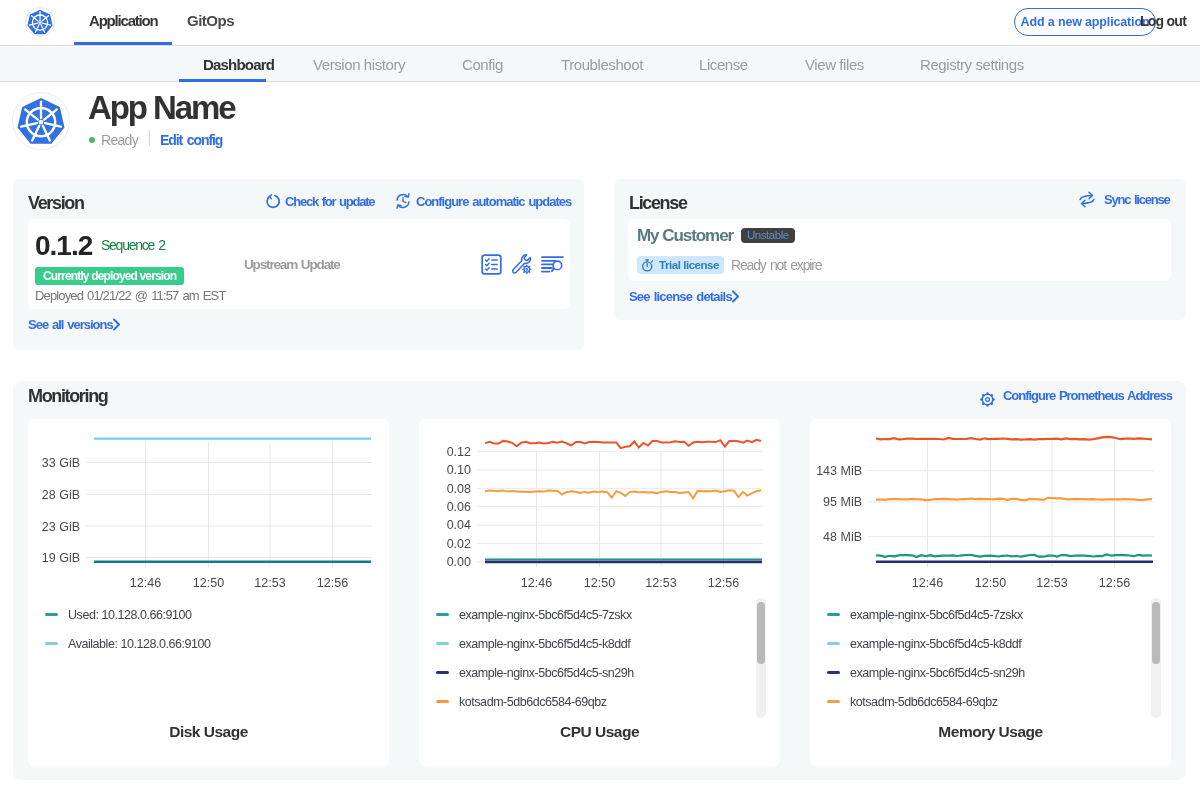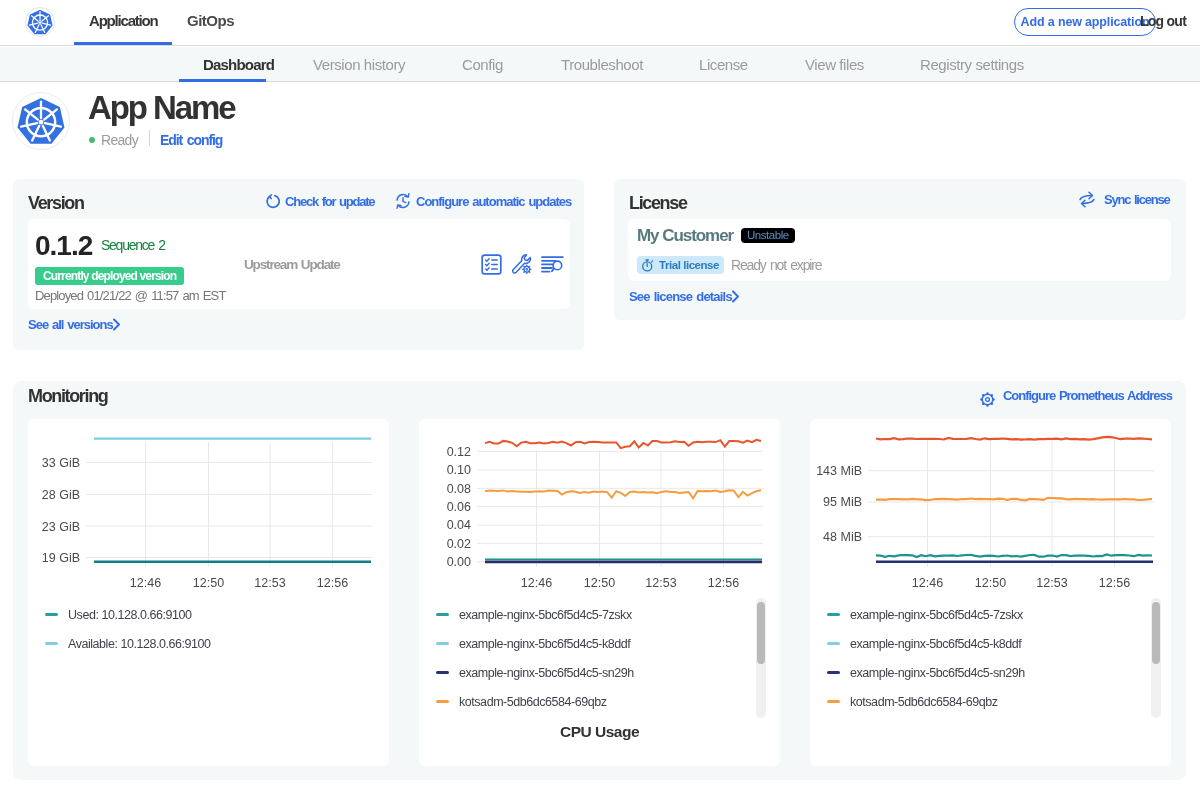--- a/index.html
+++ b/index.html
@@ -182,21 +182,21 @@
     <g fill="none" stroke="#326de6" stroke-width="1.5" stroke-linecap="round" stroke-linejoin="round">
 <path d="M2.0,8.6 C3.0,6.2 5.6,4.6 14.0,4.5"></path>
 <path d="M11.0,1.2 L14.5,4.5 L11.0,7.8"></path>
 <path d="M16.0,8.4 C15.0,10.8 12.4,12.4 4.0,12.5"></path>
 <path d="M7.0,9.2 L3.5,12.5 L7.0,15.8"></path>
 </g>
   </svg>
 <div class="actlink" style="left:1104px; top:192px; letter-spacing:-1.2px;text-align:right;">Sync license</div>
 <div class="whitebox" style="left:628px; top:219px; width:543px; height:62px;"></div>
 <div class="abs" style="left:637px; top:226px; font-size:17px; font-weight:bold; color:#577981; letter-spacing:-1.05px;">My Customer</div>
-<div class="abs" style="left:741px; top:228px; height:15px; background:#000000; border-radius:4px; color:#5791c4; font-size:11.5px; line-height:15px; padding:0 6px; letter-spacing:-0.45px;">Unstable</div>
+<div class="abs" style="left:741px; top:228px; height:15px; background:#404040; border-radius:4px; color:#5791c4; font-size:11.5px; line-height:15px; padding:0 6px; letter-spacing:-0.45px;">Unstable</div>
 <div class="abs" style="left:637px; top:256px; height:18px; background:#cde8fa; border-radius:4px; color:#2e7cbd; font-size:11.5px; font-weight:bold; line-height:18px; padding:0 5px 0 22px; letter-spacing:-0.45px;">Trial license</div>
 <svg class="abs" style="left:641px; top:259px;" width="13" height="13" viewBox="0 0 13 13">
     <g fill="none" stroke="#2e7cbd" stroke-linecap="round">
 <circle cx="6.2" cy="7.4" r="4.5" stroke-width="1.4"></circle>
 <line x1="6.2" y1="7.4" x2="6.2" y2="4.6" stroke-width="1.3"></line>
 <line x1="4.9" y1="0.9" x2="7.5" y2="0.9" stroke-width="1.4"></line>
 <line x1="6.2" y1="1.1" x2="6.2" y2="2.6" stroke-width="1.4"></line>
 <line x1="10.6" y1="2.9" x2="11.5" y2="2.0" stroke-width="1.3"></line>
 </g>
   </svg>
@@ -244,20 +244,21 @@
       <text x="52" y="111.5" text-anchor="end">23 GiB</text>
         <text x="52" y="143" text-anchor="end">19 GiB</text>
       <text x="117.5" y="167.5" text-anchor="middle">12:46</text>
         <text x="180.5" y="167.5" text-anchor="middle">12:50</text>
         <text x="242" y="167.5" text-anchor="middle">12:53</text>
         <text x="304.5" y="167.5" text-anchor="middle">12:56</text>
     </g>
     <line x1="66" y1="19.7" x2="343" y2="19.7" stroke="#7bcbea" stroke-width="2.2"></line>
     <line x1="66" y1="142.8" x2="343" y2="142.8" stroke="#0f7e8b" stroke-width="2.4"></line>
   </svg>
+  <div class="ctitle">Disk Usage</div>
   <div class="legend">
     <div class="lrow" style="top:5px;"><span class="ldash" style="background:#2a9da4;"></span>Used: 10.128.0.66:9100</div>
     <div class="lrow" style="top:34px;"><span class="ldash" style="background:#84cbe8;"></span>Available: 10.128.0.66:9100</div>
   </div>
 </div>
 
 <div class="chartcard" style="left:419px;">
   <svg class="csvg" width="361" height="175">
     <g stroke="#e8e8e8" stroke-width="1">
       <line x1="58" y1="142.8" x2="344" y2="142.8"></line>
@@ -319,20 +320,21 @@
       <text x="117.5" y="167.5" text-anchor="middle">12:46</text>
         <text x="180.5" y="167.5" text-anchor="middle">12:50</text>
         <text x="242" y="167.5" text-anchor="middle">12:53</text>
         <text x="304.5" y="167.5" text-anchor="middle">12:56</text>
     </g>
     <polyline fill="none" stroke="#23306f" stroke-width="2.4" points="66,142.8 343,142.8"></polyline>
     <polyline fill="none" stroke="#1a958c" stroke-width="2.2" points="66.0,136.4 70.5,136.7 75.0,137.8 79.6,136.8 84.1,137.3 88.6,136.4 93.1,136.0 97.7,136.1 102.2,136.3 106.7,138.0 111.2,136.2 115.8,137.2 120.3,136.2 124.8,137.3 129.3,136.9 133.9,136.6 138.4,136.7 142.9,136.3 147.4,137.0 152.0,136.4 156.5,136.0 161.0,135.9 165.5,136.8 170.1,137.6 174.6,136.8 179.1,136.6 183.6,136.9 188.2,137.5 192.7,136.8 197.2,136.5 201.7,137.4 206.3,137.0 210.8,137.6 215.3,136.8 219.8,136.0 224.4,135.9 228.9,137.7 233.4,137.7 237.9,136.6 242.5,136.5 247.0,137.6 251.5,136.0 256.0,136.2 260.6,137.1 265.1,136.5 269.6,136.7 274.1,136.6 278.7,136.9 283.2,137.5 287.7,136.8 292.2,137.1 296.8,135.5 301.3,136.7 305.8,136.2 310.3,136.0 314.9,136.2 319.4,136.5 323.9,137.2 328.4,135.9 333.0,136.7 337.5,136.4 342.0,136.5"></polyline>
     <polyline fill="none" stroke="#f79b3d" stroke-width="2.2" points="66.0,80.7 70.5,80.5 75.0,80.8 79.6,80.2 84.1,80.1 88.6,80.2 93.1,80.4 97.7,80.4 102.2,79.9 106.7,80.3 111.2,80.4 115.8,81.2 120.3,81.0 124.8,80.0 129.3,80.2 133.9,79.8 138.4,80.1 142.9,80.4 147.4,80.7 152.0,80.0 156.5,80.1 161.0,79.5 165.5,80.2 170.1,79.9 174.6,80.1 179.1,80.0 183.6,80.3 188.2,79.7 192.7,79.8 197.2,81.0 201.7,79.8 206.3,79.9 210.8,80.9 215.3,81.3 219.8,79.9 224.4,80.2 228.9,80.4 233.4,80.9 237.9,78.8 242.5,79.0 247.0,79.4 251.5,79.3 256.0,80.2 260.6,80.3 265.1,79.8 269.6,80.2 274.1,80.2 278.7,80.4 283.2,80.1 287.7,80.5 292.2,80.7 296.8,80.4 301.3,80.4 305.8,80.3 310.3,80.3 314.9,80.0 319.4,80.4 323.9,80.3 328.4,81.0 333.0,80.9 337.5,80.4 342.0,80.0"></polyline>
     <polyline fill="none" stroke="#e8552d" stroke-width="2.2" points="66.0,19.5 70.5,20.4 75.0,20.0 79.6,20.1 84.1,19.2 88.6,20.3 93.1,20.1 97.7,19.5 102.2,19.7 106.7,20.0 111.2,19.9 115.8,19.8 120.3,19.9 124.8,19.8 129.3,20.0 133.9,20.5 138.4,18.9 142.9,19.8 147.4,20.0 152.0,20.0 156.5,19.8 161.0,19.2 165.5,20.0 170.1,20.6 174.6,19.3 179.1,20.2 183.6,19.8 188.2,19.9 192.7,19.5 197.2,19.8 201.7,20.4 206.3,20.1 210.8,20.6 215.3,20.4 219.8,20.1 224.4,20.6 228.9,20.1 233.4,20.2 237.9,19.8 242.5,19.9 247.0,19.6 251.5,20.3 256.0,19.4 260.6,20.2 265.1,19.8 269.6,20.4 274.1,20.2 278.7,20.6 283.2,20.2 287.7,19.3 292.2,18.4 296.8,17.9 301.3,18.2 305.8,19.0 310.3,20.2 314.9,19.6 319.4,19.5 323.9,19.9 328.4,19.4 333.0,19.6 337.5,20.0 342.0,20.4"></polyline>
   </svg>
+  <div class="ctitle">Memory Usage</div>
   <div class="legend">
     <div class="lrow" style="top:5px;"><span class="ldash" style="background:#2a9da4;"></span>example-nginx-5bc6f5d4c5-7zskx</div>
     <div class="lrow" style="top:34px;"><span class="ldash" style="background:#84cbe8;"></span>example-nginx-5bc6f5d4c5-k8ddf</div>
     <div class="lrow" style="top:63px;"><span class="ldash" style="background:#26327a;"></span>example-nginx-5bc6f5d4c5-sn29h</div>
     <div class="lrow" style="top:92px;"><span class="ldash" style="background:#f99c41;"></span>kotsadm-5db6dc6584-69qbz</div>
   </div>
   <div class="sbtrack" style="left:341px; top:179px; height:120px;"></div>
   <div class="sbthumb" style="left:342px; top:183px; height:62px;"></div>
 </div>
 

